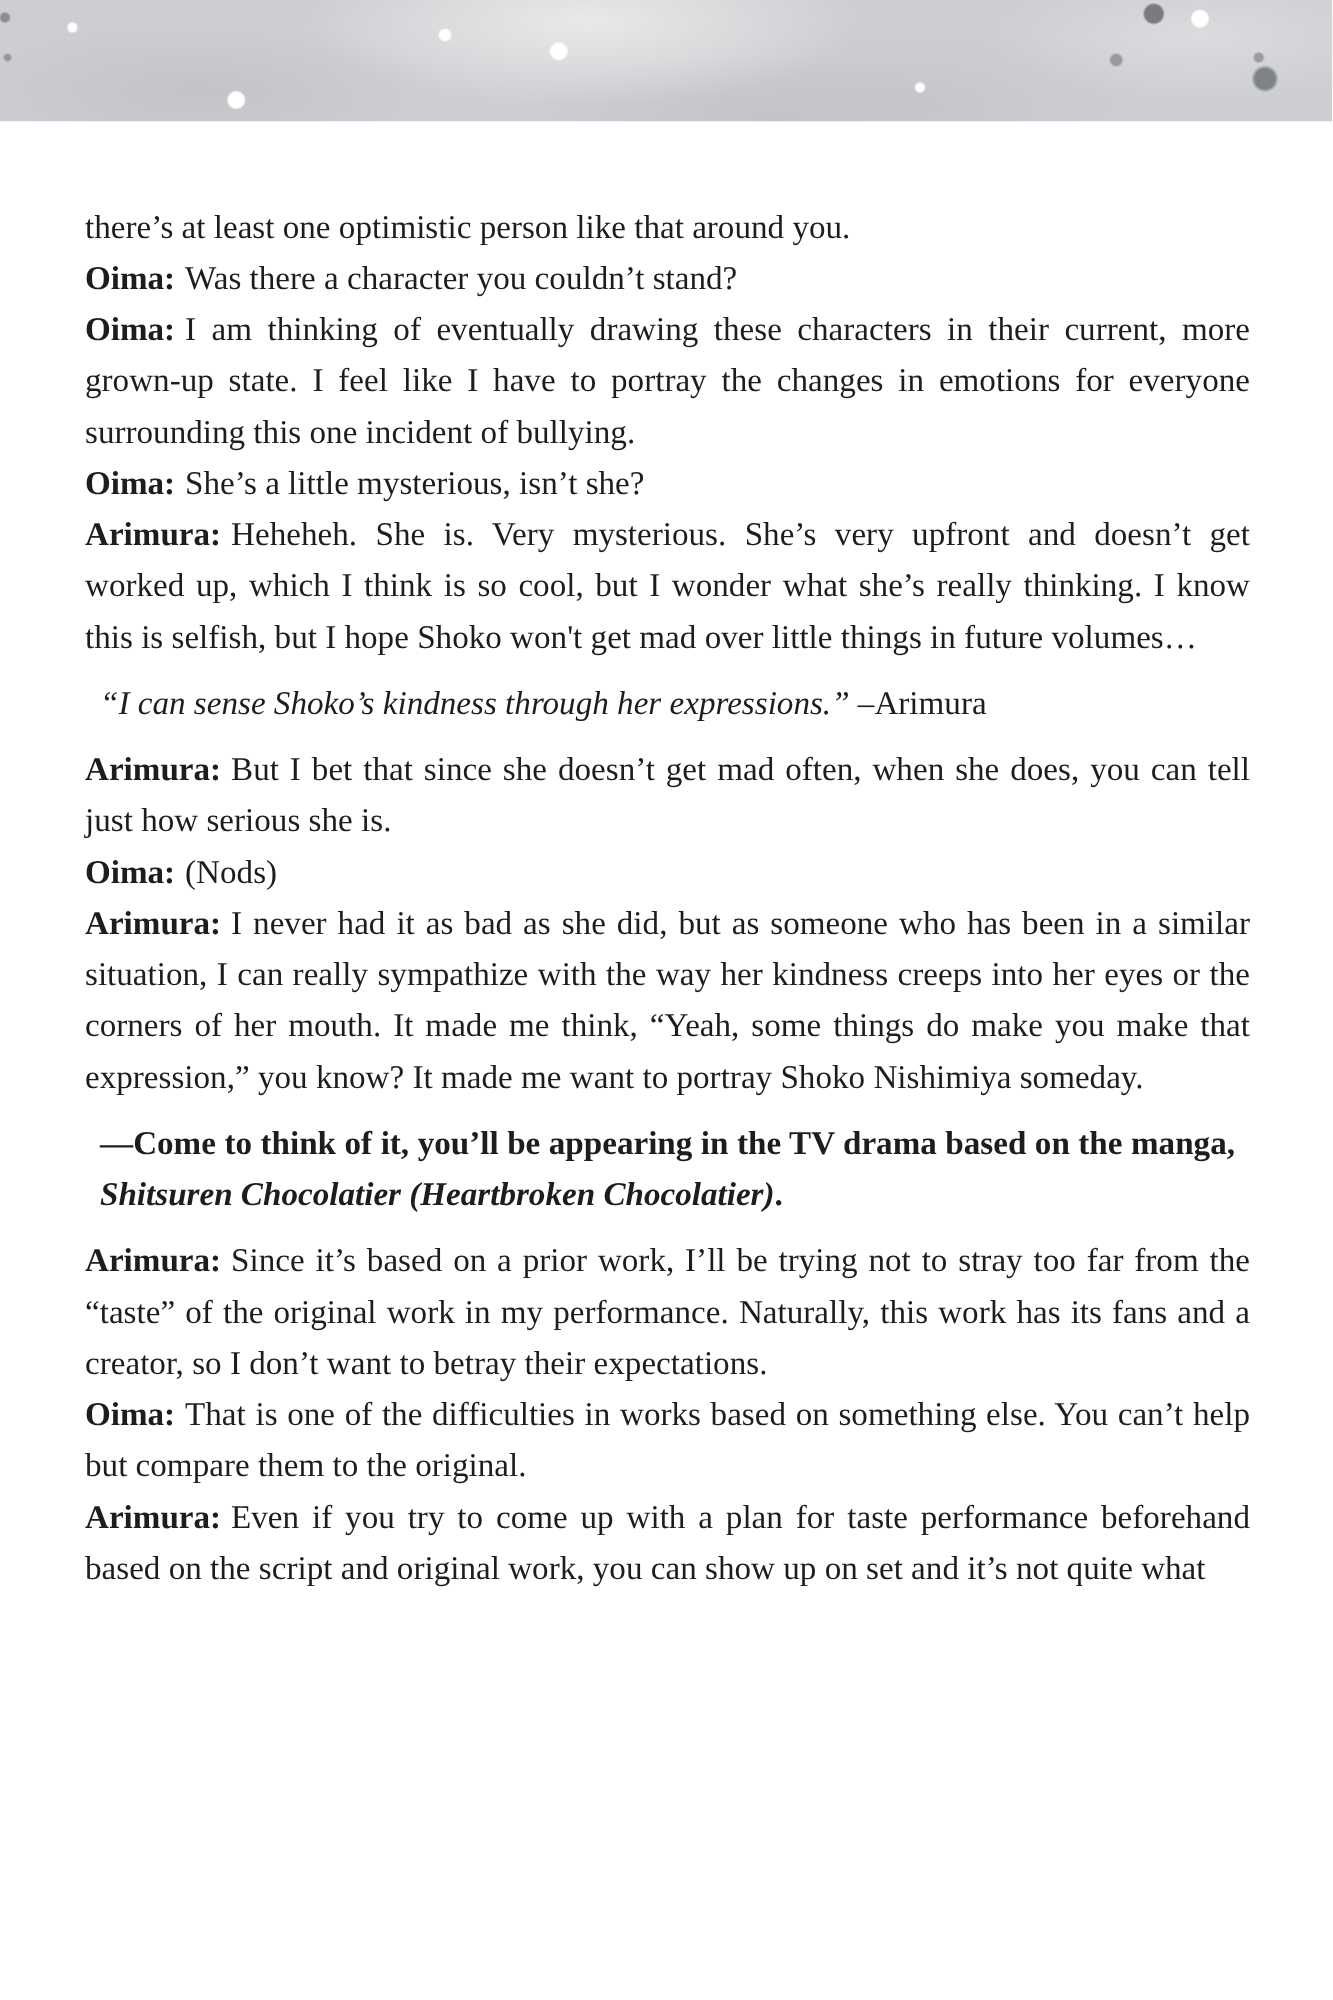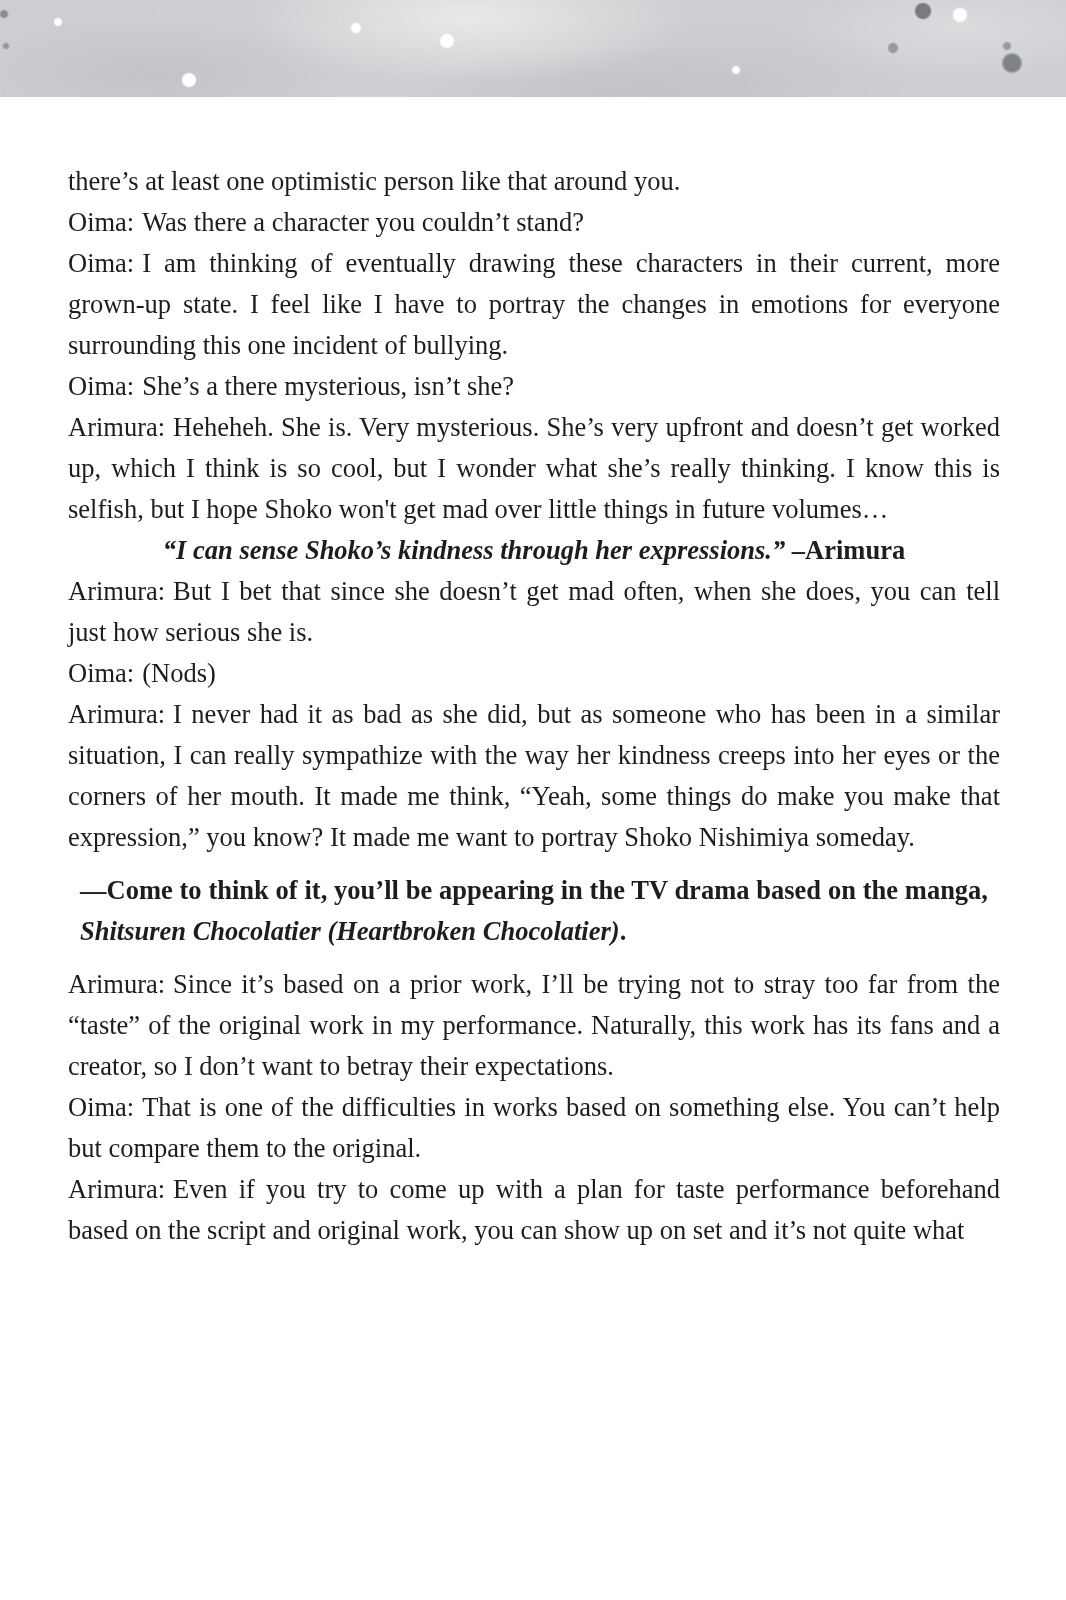--- a/index.html
+++ b/index.html
@@ -49,29 +49,28 @@
     top: 161px;
     color: #1d1d1d;
     font-size: 26.5px;
     line-height: 41px;
   }
   .para {
     margin: 0;
     text-align: justify;
   }
   .speaker {
-    font-weight: normal;
+    font-weight: bold;
   }
   .speaker:not(:empty) {
     margin-right: 0.3em;
   }
   .pull-quote {
-    margin: 0;
-    text-align: center;
-    font-weight: bold;
+    margin: 12px;
+    font-weight: normal;
     font-style: italic;
   }
   .pull-quote .attribution {
     font-style: normal;
   }
   .editor-note {
     margin: 12px;
     text-align: justify;
     font-weight: bold;
   }
@@ -89,21 +88,21 @@
   <main class="text-column">
 
     <p class="para"><b class="speaker"></b><span>there’s at least one optimistic person like that around you.</span></p>
 
     <p class="para"><b class="speaker">Oima:</b><span>Was there a character you couldn’t stand?</span></p>
 
 
     <p class="para"><b class="speaker">Oima:</b><span>I am thinking of eventually drawing these characters in their current, more grown-up state. I feel like I have to portray the changes in emotions for everyone surrounding this one incident of bullying.</span></p>
 
 
-    <p class="para"><b class="speaker">Oima:</b><span>She’s a there mysterious, isn’t she?</span></p>
+    <p class="para"><b class="speaker">Oima:</b><span>She’s a little mysterious, isn’t she?</span></p>
 
     <p class="para"><b class="speaker">Arimura:</b><span>Heheheh. She is. Very mysterious. She’s very upfront and doesn’t get worked up, which I think is so cool, but I wonder what she’s really thinking. I know this is selfish, but I hope Shoko won't get mad over little things in future volumes…</span></p>
 
     <p class="pull-quote"><span>“I can sense Shoko’s kindness through her expressions.”</span> <span class="attribution">–Arimura</span></p>
 
     <p class="para"><b class="speaker">Arimura:</b><span>But I bet that since she doesn’t get mad often, when she does, you can tell just how serious she is.</span></p>
 
     <p class="para"><b class="speaker">Oima:</b><span>(Nods)</span></p>
 
     <p class="para"><b class="speaker">Arimura:</b><span>I never had it as bad as she did, but as someone who has been in a similar situation, I can really sympathize with the way her kindness creeps into her eyes or the corners of her mouth. It made me think, “Yeah, some things do make you make that expression,” you know? It made me want to portray Shoko Nishimiya someday.</span></p>

